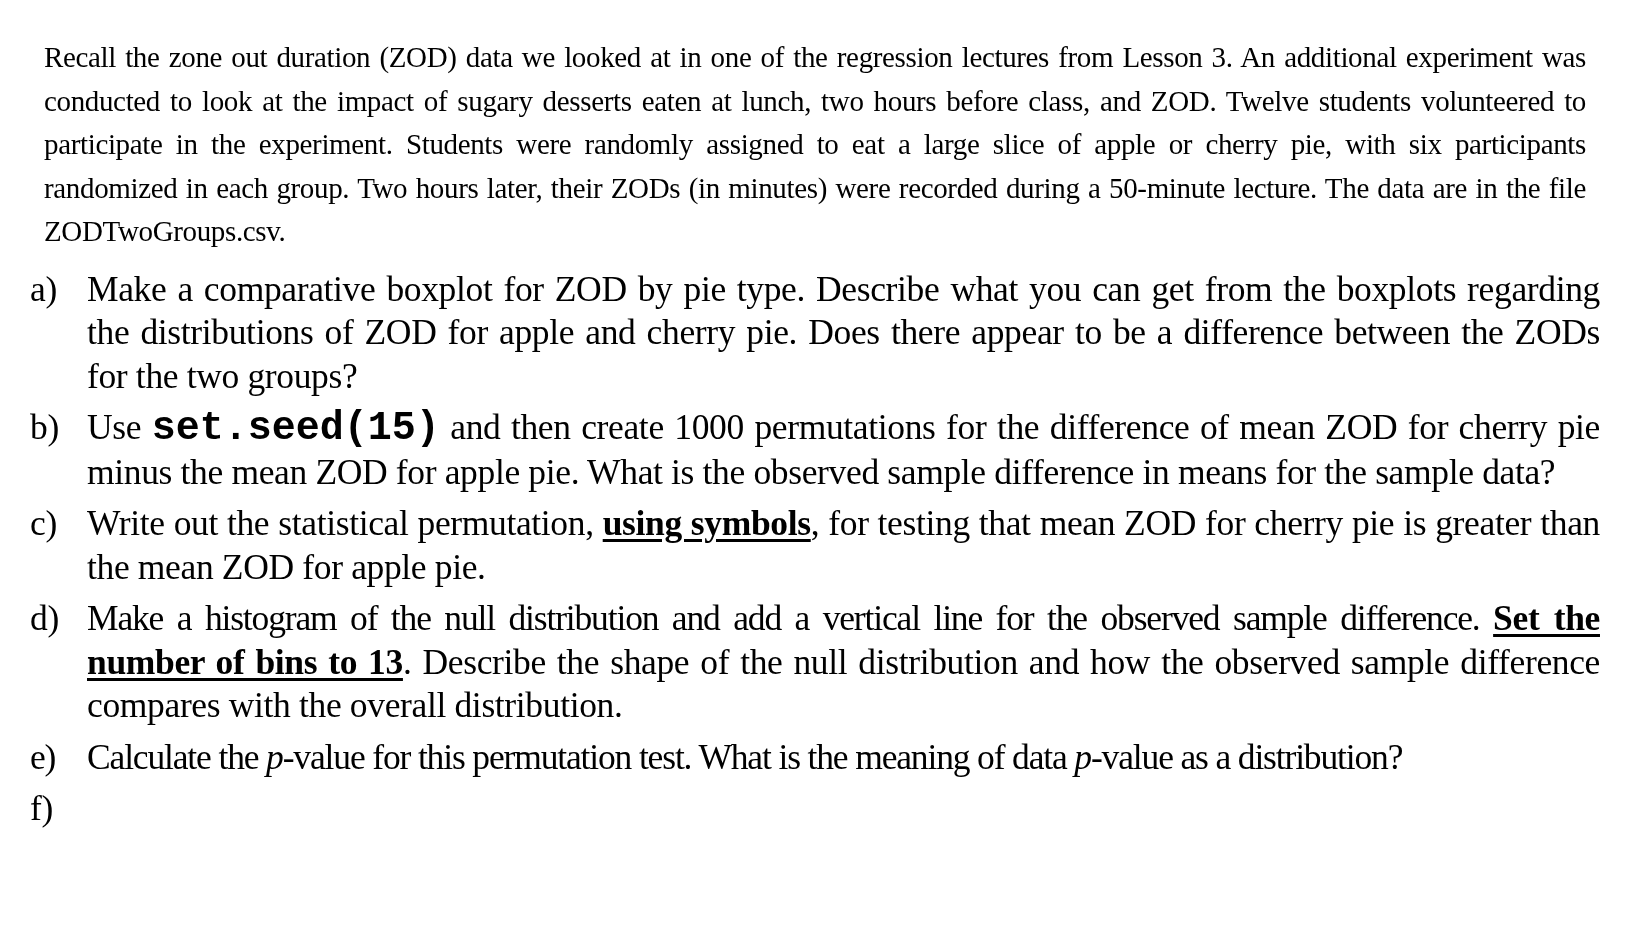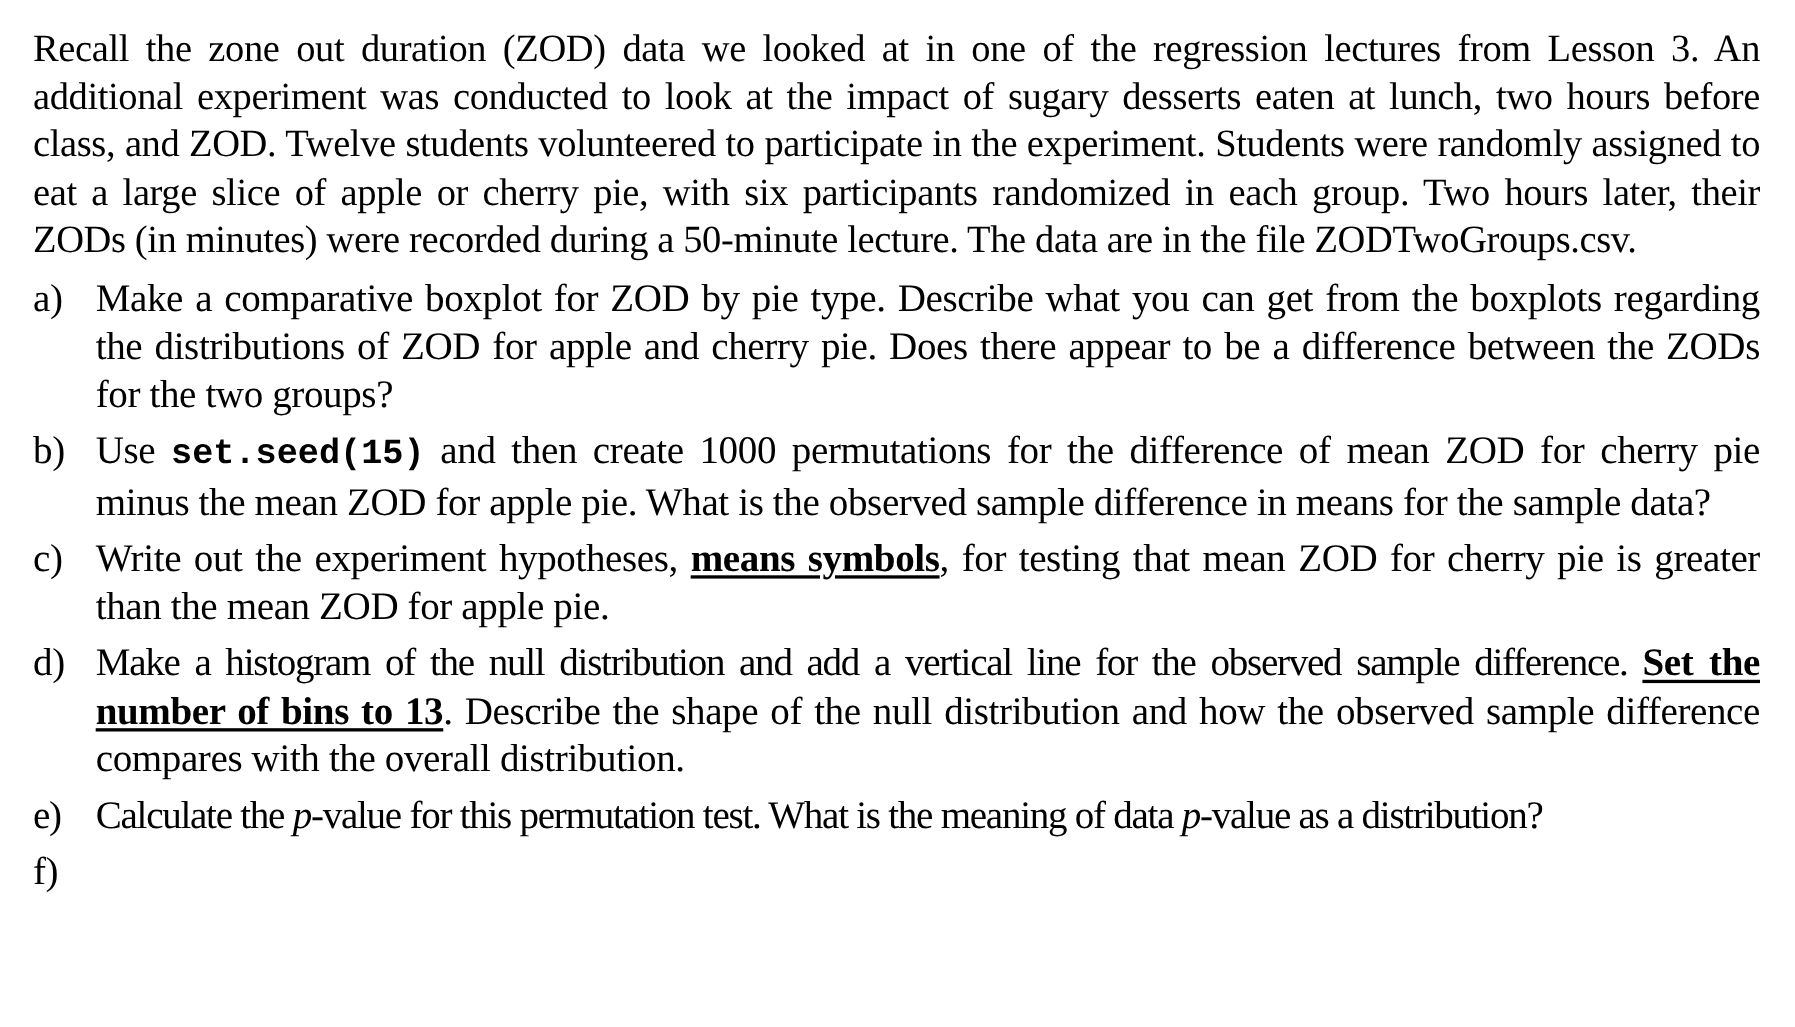--- a/index.html
+++ b/index.html
@@ -14,24 +14,24 @@
       color: #000000;
       font-family: "Liberation Serif", "DejaVu Serif", serif;
     }
     .page {
       position: absolute;
       left: 30px;
       top: 22px;
       width: 1570px;
     }
     .intro {
-      font-size: 35px;
+      font-size: 29px;
       line-height: 43.5px;
       text-align: justify;
-      margin: 0;
+      margin: 14px;
       letter-spacing: -0.35px;
     }
     .questions {
       list-style: none;
       margin: 0;
       padding: 0;
       margin-top: 10px;
     }
     .q {
       position: relative;
@@ -43,21 +43,21 @@
       letter-spacing: -0.35px;
     }
     .q-label {
       position: absolute;
       left: 0;
       top: 0;
     }
     .code {
       font-family: "Liberation Mono", "DejaVu Sans Mono", monospace;
       font-weight: bold;
-      font-size: 32px;
+      font-size: 40px;
       letter-spacing: 0;
     }
     .bold-u {
       font-weight: bold;
       text-decoration: underline;
       text-decoration-thickness: 3px;
       text-underline-offset: 4px;
     }
     .italic {
       font-style: italic;
@@ -78,21 +78,21 @@
       <span>Make a comparative boxplot for ZOD by pie type. Describe what you can get from the boxplots regarding the distributions of ZOD for apple and cherry pie. Does there appear to be a difference between the ZODs for the two groups?</span>
     </li>
 
     <li class="q">
       <span class="q-label">b)</span>
       <span>Use </span><span class="code">set.seed(15)</span><span> and then create 1000 permutations for the difference of mean ZOD for cherry pie minus the mean ZOD for apple pie. What is the observed sample difference in means for the sample data?</span>
     </li>
 
     <li class="q">
       <span class="q-label">c)</span>
-      <span>Write out the experiment hypotheses, </span><span class="bold-u">means symbols</span><span>, for testing that mean ZOD for cherry pie is greater than the mean ZOD for apple pie.</span>
+      <span>Write out the statistical permutation, </span><span class="bold-u">using symbols</span><span>, for testing that mean ZOD for cherry pie is greater than the mean ZOD for apple pie.</span>
     </li>
 
     <li class="q">
       <span class="q-label">d)</span>
       <span class="tight">Make a histogram of the null distribution and add a vertical line for the observed sample difference. </span><span class="bold-u">Set the number of bins to 13</span><span>. Describe the shape of the null distribution and how the observed sample difference compares with the overall distribution.</span>
     </li>
 
     <li class="q tight">
       <span class="q-label">e)</span>
       <span>Calculate the </span><span class="italic">p</span><span>-value for this permutation test. What is the meaning of data </span><span class="italic">p</span><span>-value as a distribution?</span>

